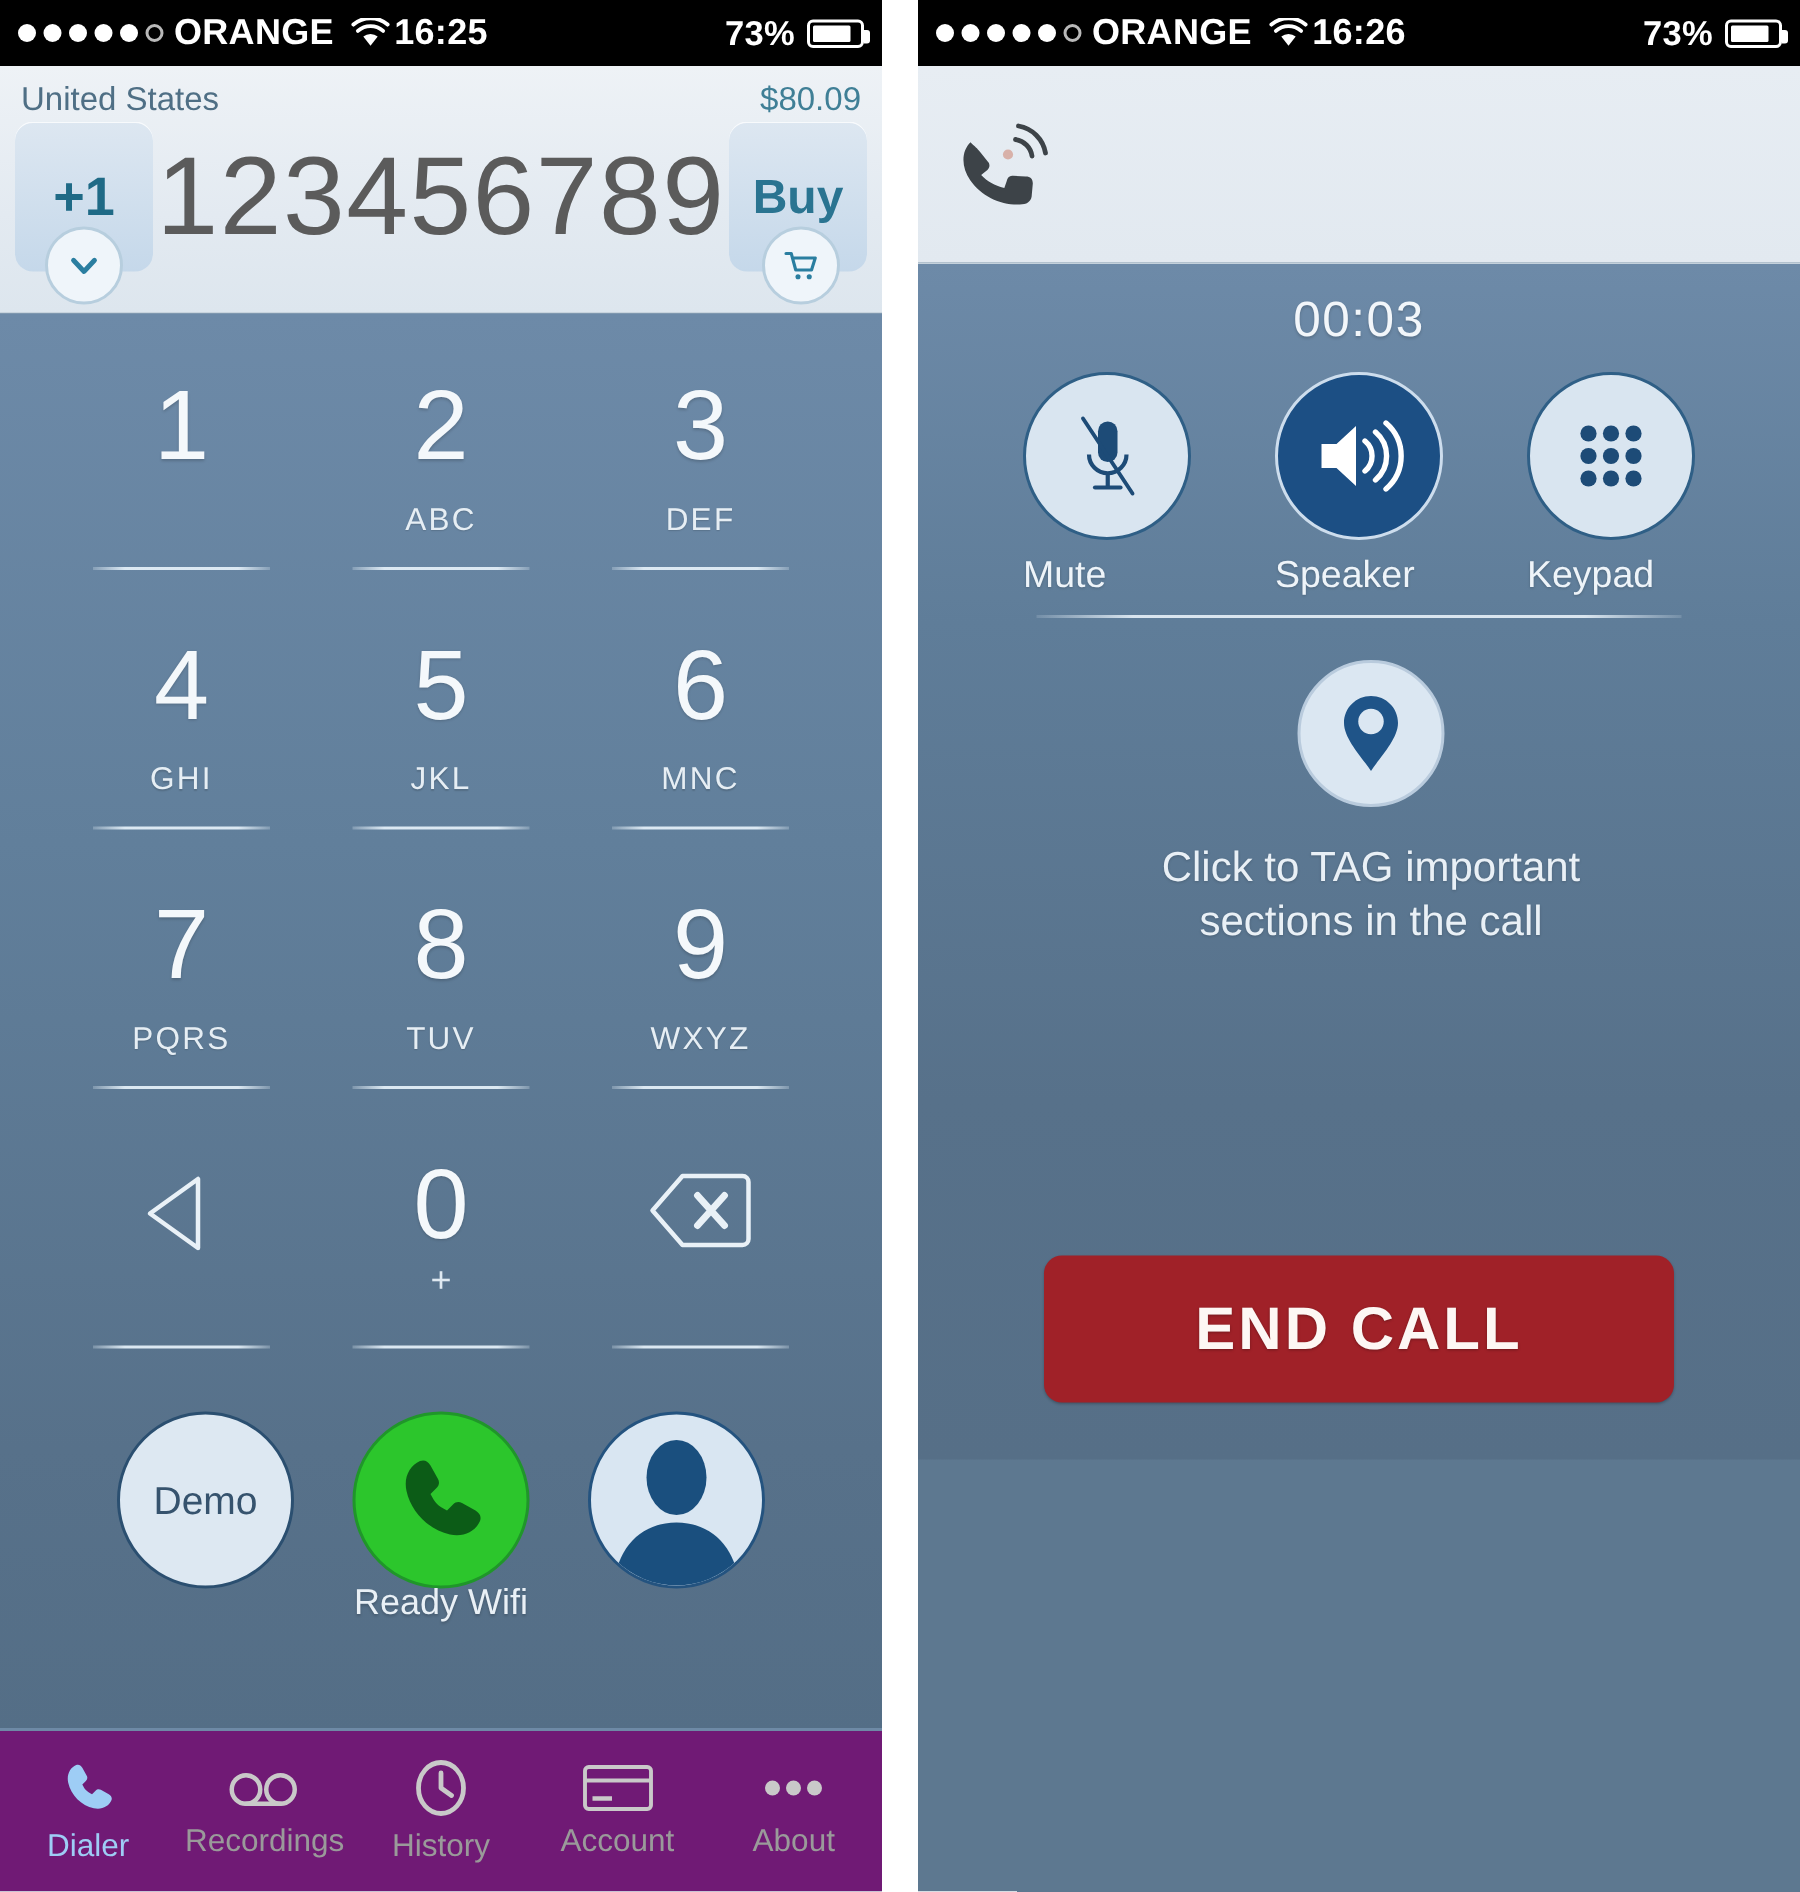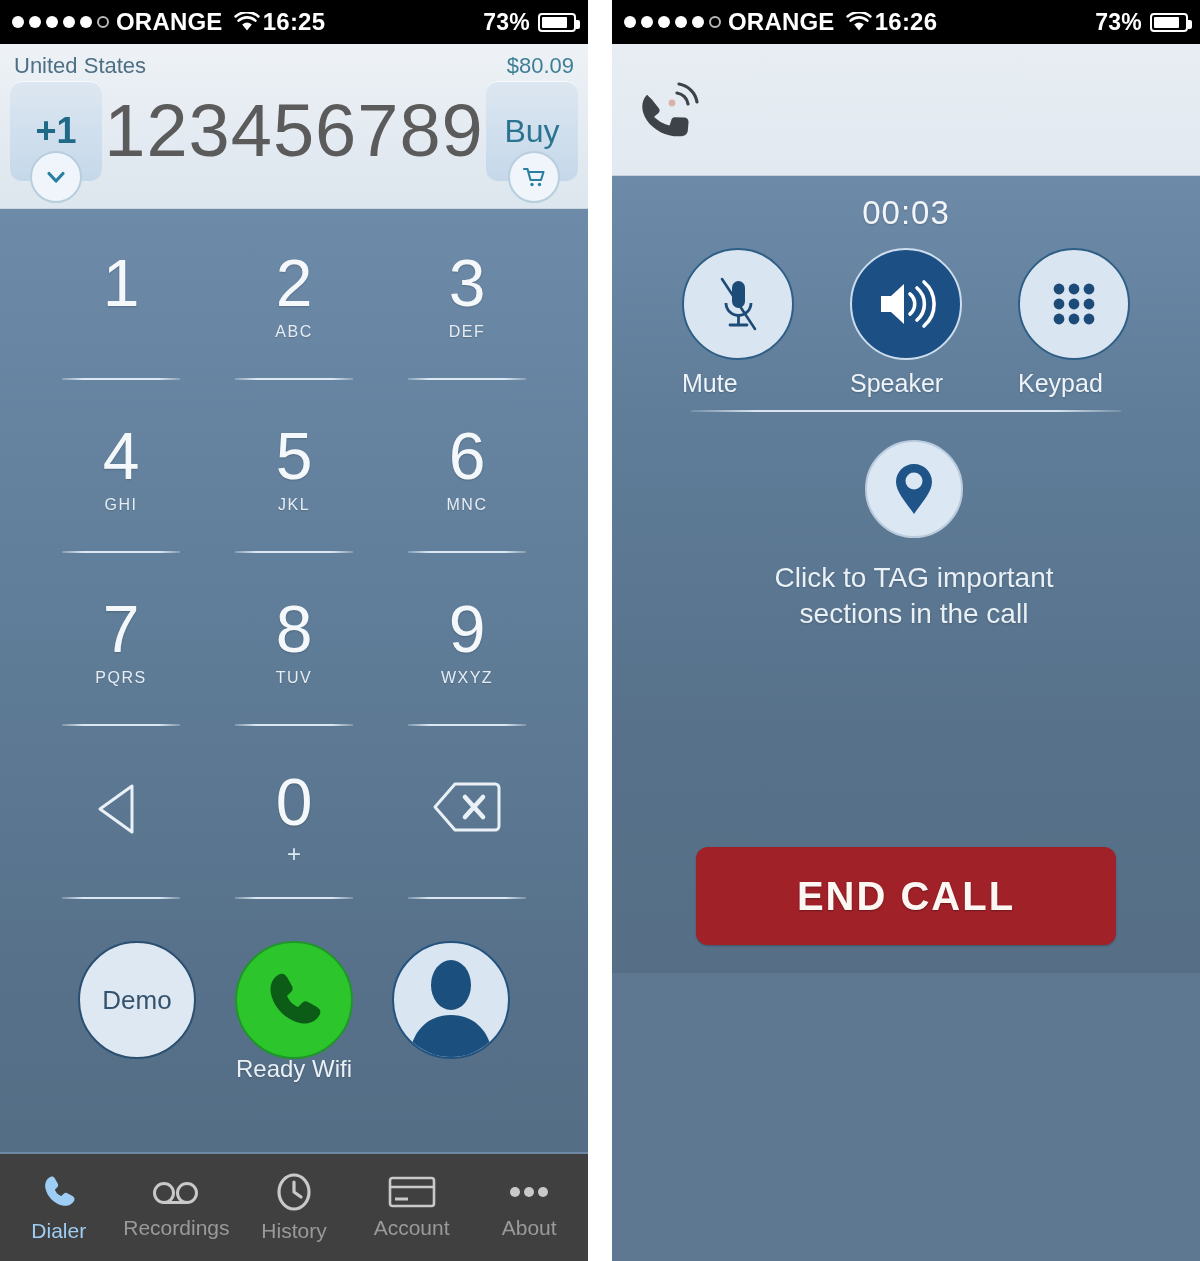--- a/index.html
+++ b/index.html
@@ -93,21 +93,21 @@
   }
   .pill {
     width: 92px; height: 100px;
     border-radius: 12px;
     background: linear-gradient(to bottom, #dde7f1 0%, #c5d8ea 100%);
     display: flex; align-items: center; justify-content: center;
     color: #1f6a86;
     font-size: 36px; font-weight: bold;
     box-shadow: inset 0 1px 0 rgba(255,255,255,.8);
   }
-  .pill.buy { font-size: 32px; font-weight: normal; color: #2a7491; }
+  .pill.buy { font-size: 32px; font-weight: bold; color: #2a7491; }
   .badge {
     position: absolute;
     width: 52px; height: 52px; border-radius: 50%;
     background: #eff5fa;
     border: 2px solid #b7cede;
     display: flex; align-items: center; justify-content: center;
     color: #2a7ea0;
   }
   .badge.left  { left: 30px;  top: 70px; }
   .badge.right { right: 28px; top: 70px; }
@@ -148,24 +148,24 @@
     cursor: pointer;
   }
   .key .digit {
     font-size: 66px;
     color: #f4f8fb;
     line-height: 76px;
     font-weight: normal;
     text-shadow: 0 1px 2px rgba(0,0,0,.18);
   }
   .key .letters {
-    font-size: 16px;
+    font-size: 21px;
     color: #e6eef4;
     letter-spacing: 1.5px;
-    margin-top: 2px;
+    margin-top: 14px;
     text-shadow: 0 1px 1px rgba(0,0,0,.15);
   }
   .key .rule {
     position: absolute;
     left: 17px; right: 17px;
     bottom: 30px;
     height: 2px;
     background: linear-gradient(to right, rgba(226,238,247,.25), rgba(226,238,247,.95) 18%, rgba(226,238,247,.95) 82%, rgba(226,238,247,.25));
   }
   .key .plus {
@@ -211,21 +211,21 @@
     font-size: 24px;
     text-shadow: 0 1px 2px rgba(0,0,0,.2);
   }
 
   
   .tabbar {
     position: absolute;
     left: 0; bottom: 0;
     width: 100%;
     height: 109px;
-    background: #404040;
+    background: #701a75;
     border-top: 2px solid #6e8aa6;
     display: flex;
   }
   .tab {
     flex: 1;
     display: flex; flex-direction: column;
     align-items: center; justify-content: center;
     gap: 7px;
     cursor: pointer;
     color: #9a9a9a;
@@ -311,21 +311,21 @@
     text-align: center;
     color: #e9f0f6;
     font-size: 28px;
     line-height: 36px;
     max-width: 430px;
     text-shadow: 0 1px 2px rgba(0,0,0,.18);
   }
   .endcall {
     position: absolute;
     left: 84px; right: 84px;
-    bottom: 28px;
+    bottom: 38px;
     height: 98px;
     background: #a02128;
     border-radius: 12px;
     display: flex; align-items: center; justify-content: center;
     color: #fdf7f4;
     font-size: 40px;
     font-weight: bold;
     letter-spacing: 2px;
     cursor: pointer;
     box-shadow: 0 1px 2px rgba(0,0,0,.25);

